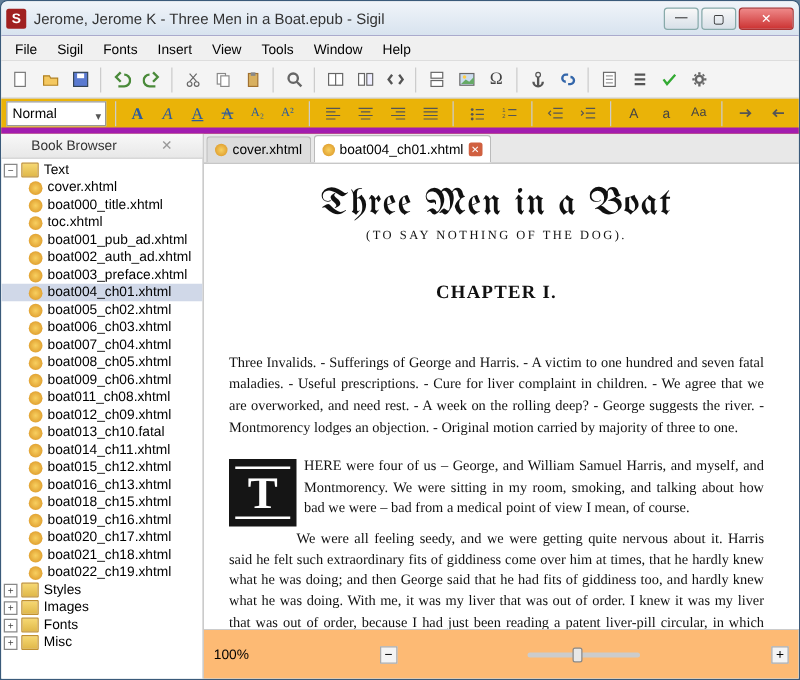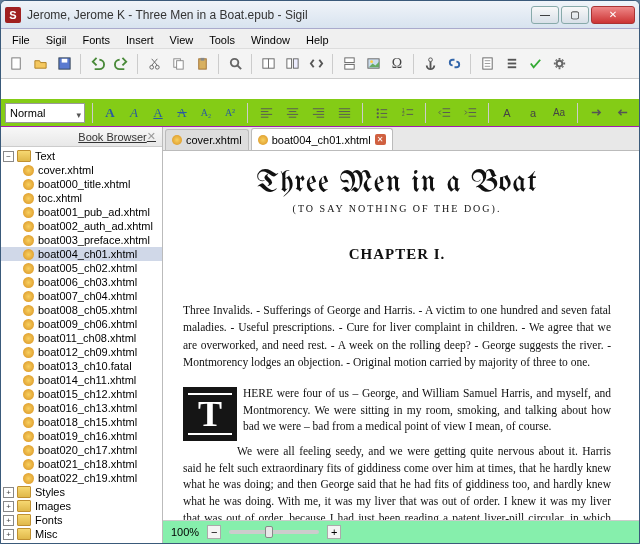--- a/index.html
+++ b/index.html
@@ -7,29 +7,29 @@
 .window { width: 640px; height: 544px; background: #fff; border: 1px solid #3a5a7a; border-radius: 6px 6px 0 0; display: flex; flex-direction: column; box-shadow: 0 0 8px rgba(0,0,0,0.3); }
 .titlebar { height: 28px; background: linear-gradient(#f0f4f9, #d8e3ef); border-bottom: 1px solid #aac; display: flex; align-items: center; padding: 0 4px; border-radius: 5px 5px 0 0; }
 .app-icon { width: 16px; height: 16px; background: #a02020; color: #fff; font-weight: bold; font-size: 11px; text-align: center; line-height: 16px; border-radius: 2px; margin-right: 6px; }
 .titlebar-title { flex: 1; color: #333; font-size: 12px; }
 .win-btns { display: flex; gap: 2px; }
 .win-btn { width: 28px; height: 18px; border: 1px solid #8aa; border-radius: 3px; display: flex; align-items: center; justify-content: center; font-size: 10px; background: linear-gradient(#f8f8f8,#d8e0e8); cursor: pointer; }
 .win-btn.close { background: linear-gradient(#e88,#c33); color: #fff; border-color: #a33; width: 44px; }
 .menubar { height: 20px; background: #f0f0f0; display: flex; align-items: flex-end; padding: 0 4px; gap: 2px; border-bottom: 1px solid #ddd; }
 .menu-item { padding: 2px 7px; cursor: pointer; }
 .toolbar { height: 30px; background: #f4f4f4; border-bottom: 1px solid #ccc; display: flex; align-items: center; padding: 0 4px; gap: 2px; }
-.toolbar2 { height: 28px; background: #84cc16; border-bottom: 1px solid #a21caf; display: flex; align-items: center; padding: 0 4px; gap: 4px; margin-top: 20px; }
+.toolbar2 { height: 28px; background: #eab308; border-bottom: 5px solid #a21caf; display: flex; align-items: center; padding: 0 4px; gap: 4px; }
 .tbtn { width: 22px; height: 22px; border: 1px solid transparent; border-radius: 2px; display: flex; align-items: center; justify-content: center; cursor: pointer; color: #555; }
 .tsep { width: 1px; height: 20px; background: #ccc; margin: 0 3px; }
 .combo { height: 20px; border: 1px solid #999; background: #fff; padding: 0 18px 0 4px; font-size: 11px; position: relative; min-width: 80px; line-height: 18px; }
 .combo::after { content: "▾"; position: absolute; right: 3px; top: 2px; font-size: 9px; color: #555; }
 .fmt-btn { width: 20px; height: 20px; display: flex; align-items: center; justify-content: center; font-family: serif; font-size: 13px; font-style: italic; color: #2a5aa0; cursor: pointer; border: 1px solid transparent; }
 .main { flex: 1; display: flex; overflow: hidden; }
 .sidebar { width: 162px; border-right: 1px solid #bbb; display: flex; flex-direction: column; background: #fff; }
-.side-header { height: 20px; background: linear-gradient(#f8f8f8,#e8e8e8); border-bottom: 1px solid #ccc; padding: 2px 6px; font-size: 11px; color: #333; display: flex; align-items: center; justify-content: flex-end; text-decoration: underline; }
+.side-header { height: 20px; background: linear-gradient(#f8f8f8,#e8e8e8); border-bottom: 1px solid #ccc; padding: 2px 24px; font-size: 11px; color: #333; display: flex; align-items: center; justify-content: space-between; }
 .side-close { font-size: 11px; color: #999; cursor: pointer; }
 .tree { flex: 1; overflow-y: auto; overflow-x: hidden; font-size: 11px; padding: 2px 0; }
 .tree-folder { display: flex; align-items: center; padding: 1px 2px; cursor: pointer; }
 .tree-toggle { width: 11px; height: 11px; border: 1px solid #888; font-size: 8px; text-align: center; line-height: 9px; margin-right: 3px; color: #444; }
 .tree-ficon { width: 14px; height: 12px; background: linear-gradient(#f6d872,#e0b84a); border: 1px solid #c09030; border-radius: 1px; margin-right: 4px; }
 .tree-file { display: flex; align-items: center; padding: 1px 2px 1px 22px; cursor: pointer; white-space: nowrap; }
 .tree-file.selected { background: #d0d8e8; }
 .file-icon { width: 11px; height: 11px; background: radial-gradient(#f8d060,#d89020); border-radius: 50%; margin-right: 4px; flex-shrink: 0; }
 .content { flex: 1; display: flex; flex-direction: column; overflow: hidden; }
 .tabs { height: 24px; background: #e8e8e8; display: flex; align-items: flex-end; padding: 0 2px; border-bottom: 1px solid #bbb; }
@@ -41,21 +41,21 @@
 .doc { padding: 16px 28px 10px 20px; font-family: Georgia, serif; color: #111; }
 .doc-title { font-family: "Old English Text MT", "UnifrakturMaguntia", serif; font-size: 30px; text-align: center; letter-spacing: 1px; margin-bottom: 4px; font-weight: normal; }
 .doc-subtitle { text-align: center; font-size: 10px; letter-spacing: 2px; margin-bottom: 32px; }
 .chapter { text-align: center; font-size: 15px; font-weight: bold; letter-spacing: 1px; margin-bottom: 16px; }
 .synopsis { font-size: 11.5px; line-height: 1.5; text-align: justify; margin-bottom: 14px; margin-top: 39px; }
 .body-para { font-size: 11.5px; line-height: 1.45; text-align: justify; margin-bottom: 8px; text-indent: 14px; }
 .dropcap-wrap { float: left; width: 54px; height: 54px; background: #151515; color: #fff; margin: 2px 6px 0 0; display: flex; align-items: center; justify-content: center; font-family: serif; font-size: 36px; font-weight: bold; position: relative; }
 .dropcap-wrap::before, .dropcap-wrap::after { content:""; position:absolute; width:80%; height:2px; background:#fff; left:10%; }
 .dropcap-wrap::before { top:6px; } .dropcap-wrap::after { bottom:6px; }
 .p-first { text-indent: 0; }
-.statusbar { height: 23px; background: #86efac; border-top: 1px solid #ccc; display: flex; align-items: center; justify-content: flex-start; padding: 0 8px; gap: 8px; font-size: 11px; }
+.statusbar { height: 40px; background: #fdba74; border-top: 1px solid #ccc; display: flex; align-items: center; justify-content: space-between; padding: 0 8px; gap: 8px; font-size: 11px; }
 .zoom-slider { width: 90px; height: 4px; background: #ccc; border-radius: 2px; position: relative; }
 .zoom-thumb { position: absolute; left: 40%; top: -4px; width: 8px; height: 12px; background: #e8e8e8; border: 1px solid #888; border-radius: 2px; }
 .zoom-btn { width: 14px; height: 14px; border: 1px solid #aaa; text-align: center; line-height: 12px; cursor: pointer; background: #f4f4f4; font-size: 11px; }
 svg { width: 15px; height: 15px; }
 </style>
 </head>
 <body>
 
 <div class="window">
 

